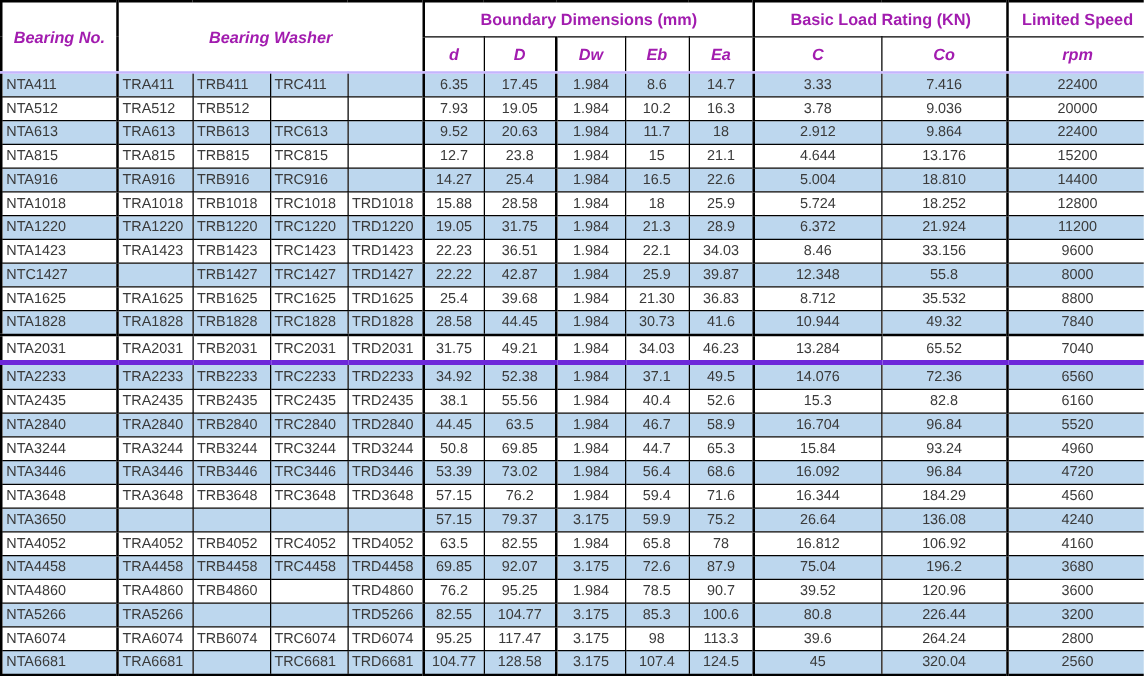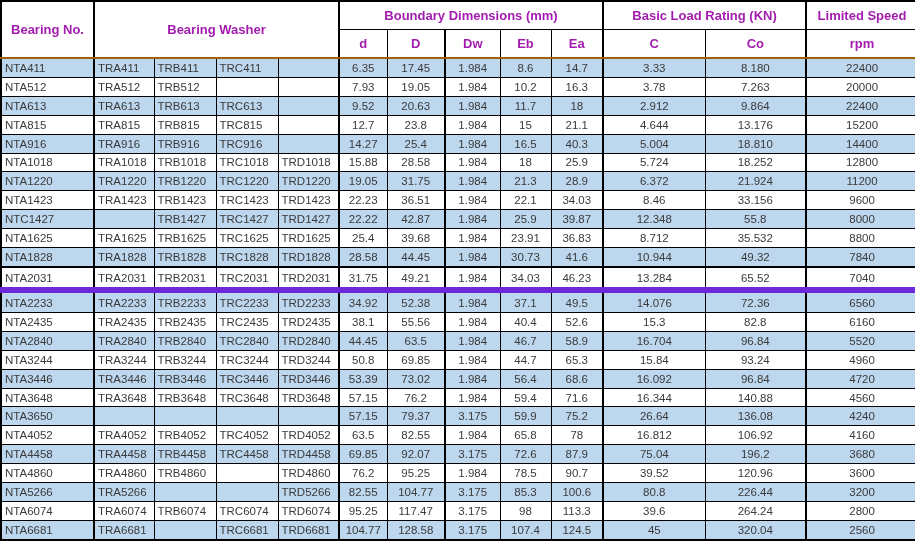--- a/index.html
+++ b/index.html
@@ -28,23 +28,23 @@
   thead tr.subhead{height:29px;}
   tbody td{
     font-size:11.5px;
     color:#3a3a3a;
     text-align:center;
     vertical-align:middle;
   }
   tbody td.txt{text-align:left;padding-left:3px;}
   tbody tr.alt td{background:#bdd7ee;}
   tbody tr:first-child td{border-top:2px solid #14532d;margin-left:40px;}
-  tbody tr.emph td{border-top:2px solid #000;border-bottom:6px solid #6d28d9;}
+  tbody tr.emph td{border-top:2px solid #000;border-bottom:4px solid #6d28d9;}
   .bl2{border-left:2px solid #000;}
-  thead th.span2{border-bottom:2px solid #a16207;}
+  thead th.span2{border-bottom:2px solid #c4b5fd;font-style:italic;}
 </style>
 </head>
 <body>
 
 <div class="page">
   <table>
     <colgroup>
       <col style="width:93px">
         <col style="width:60px">
         <col style="width:62px">
@@ -84,36 +84,36 @@
           <td class="txt bl2">TRA411</td>
           <td class="txt">TRB411</td>
           <td class="txt">TRC411</td>
           <td class="txt"></td>
           <td class="bl2">6.35</td>
           <td>17.45</td>
           <td class="bl2">1.984</td>
           <td>8.6</td>
           <td>14.7</td>
           <td class="bl2">3.33</td>
-          <td>8.180</td>
+          <td>7.416</td>
           <td class="bl2">22400</td>
         </tr>
         <tr>
           <td class="txt">NTA512</td>
           <td class="txt bl2">TRA512</td>
           <td class="txt">TRB512</td>
           <td class="txt"></td>
           <td class="txt"></td>
           <td class="bl2">7.93</td>
           <td>19.05</td>
           <td class="bl2">1.984</td>
           <td>10.2</td>
           <td>16.3</td>
           <td class="bl2">3.78</td>
-          <td>7.263</td>
+          <td>9.036</td>
           <td class="bl2">20000</td>
         </tr>
         <tr class="alt">
           <td class="txt">NTA613</td>
           <td class="txt bl2">TRA613</td>
           <td class="txt">TRB613</td>
           <td class="txt">TRC613</td>
           <td class="txt"></td>
           <td class="bl2">9.52</td>
           <td>20.63</td>
@@ -142,21 +142,21 @@
         <tr class="alt">
           <td class="txt">NTA916</td>
           <td class="txt bl2">TRA916</td>
           <td class="txt">TRB916</td>
           <td class="txt">TRC916</td>
           <td class="txt"></td>
           <td class="bl2">14.27</td>
           <td>25.4</td>
           <td class="bl2">1.984</td>
           <td>16.5</td>
-          <td>40.3</td>
+          <td>22.6</td>
           <td class="bl2">5.004</td>
           <td>18.810</td>
           <td class="bl2">14400</td>
         </tr>
         <tr>
           <td class="txt">NTA1018</td>
           <td class="txt bl2">TRA1018</td>
           <td class="txt">TRB1018</td>
           <td class="txt">TRC1018</td>
           <td class="txt">TRD1018</td>
@@ -216,21 +216,21 @@
         </tr>
         <tr>
           <td class="txt">NTA1625</td>
           <td class="txt bl2">TRA1625</td>
           <td class="txt">TRB1625</td>
           <td class="txt">TRC1625</td>
           <td class="txt">TRD1625</td>
           <td class="bl2">25.4</td>
           <td>39.68</td>
           <td class="bl2">1.984</td>
-          <td>23.91</td>
+          <td>21.30</td>
           <td>36.83</td>
           <td class="bl2">8.712</td>
           <td>35.532</td>
           <td class="bl2">8800</td>
         </tr>
         <tr class="alt">
           <td class="txt">NTA1828</td>
           <td class="txt bl2">TRA1828</td>
           <td class="txt">TRB1828</td>
           <td class="txt">TRC1828</td>
@@ -339,21 +339,21 @@
           <td class="txt bl2">TRA3648</td>
           <td class="txt">TRB3648</td>
           <td class="txt">TRC3648</td>
           <td class="txt">TRD3648</td>
           <td class="bl2">57.15</td>
           <td>76.2</td>
           <td class="bl2">1.984</td>
           <td>59.4</td>
           <td>71.6</td>
           <td class="bl2">16.344</td>
-          <td>140.88</td>
+          <td>184.29</td>
           <td class="bl2">4560</td>
         </tr>
         <tr class="alt">
           <td class="txt">NTA3650</td>
           <td class="txt bl2"></td>
           <td class="txt"></td>
           <td class="txt"></td>
           <td class="txt"></td>
           <td class="bl2">57.15</td>
           <td>79.37</td>

